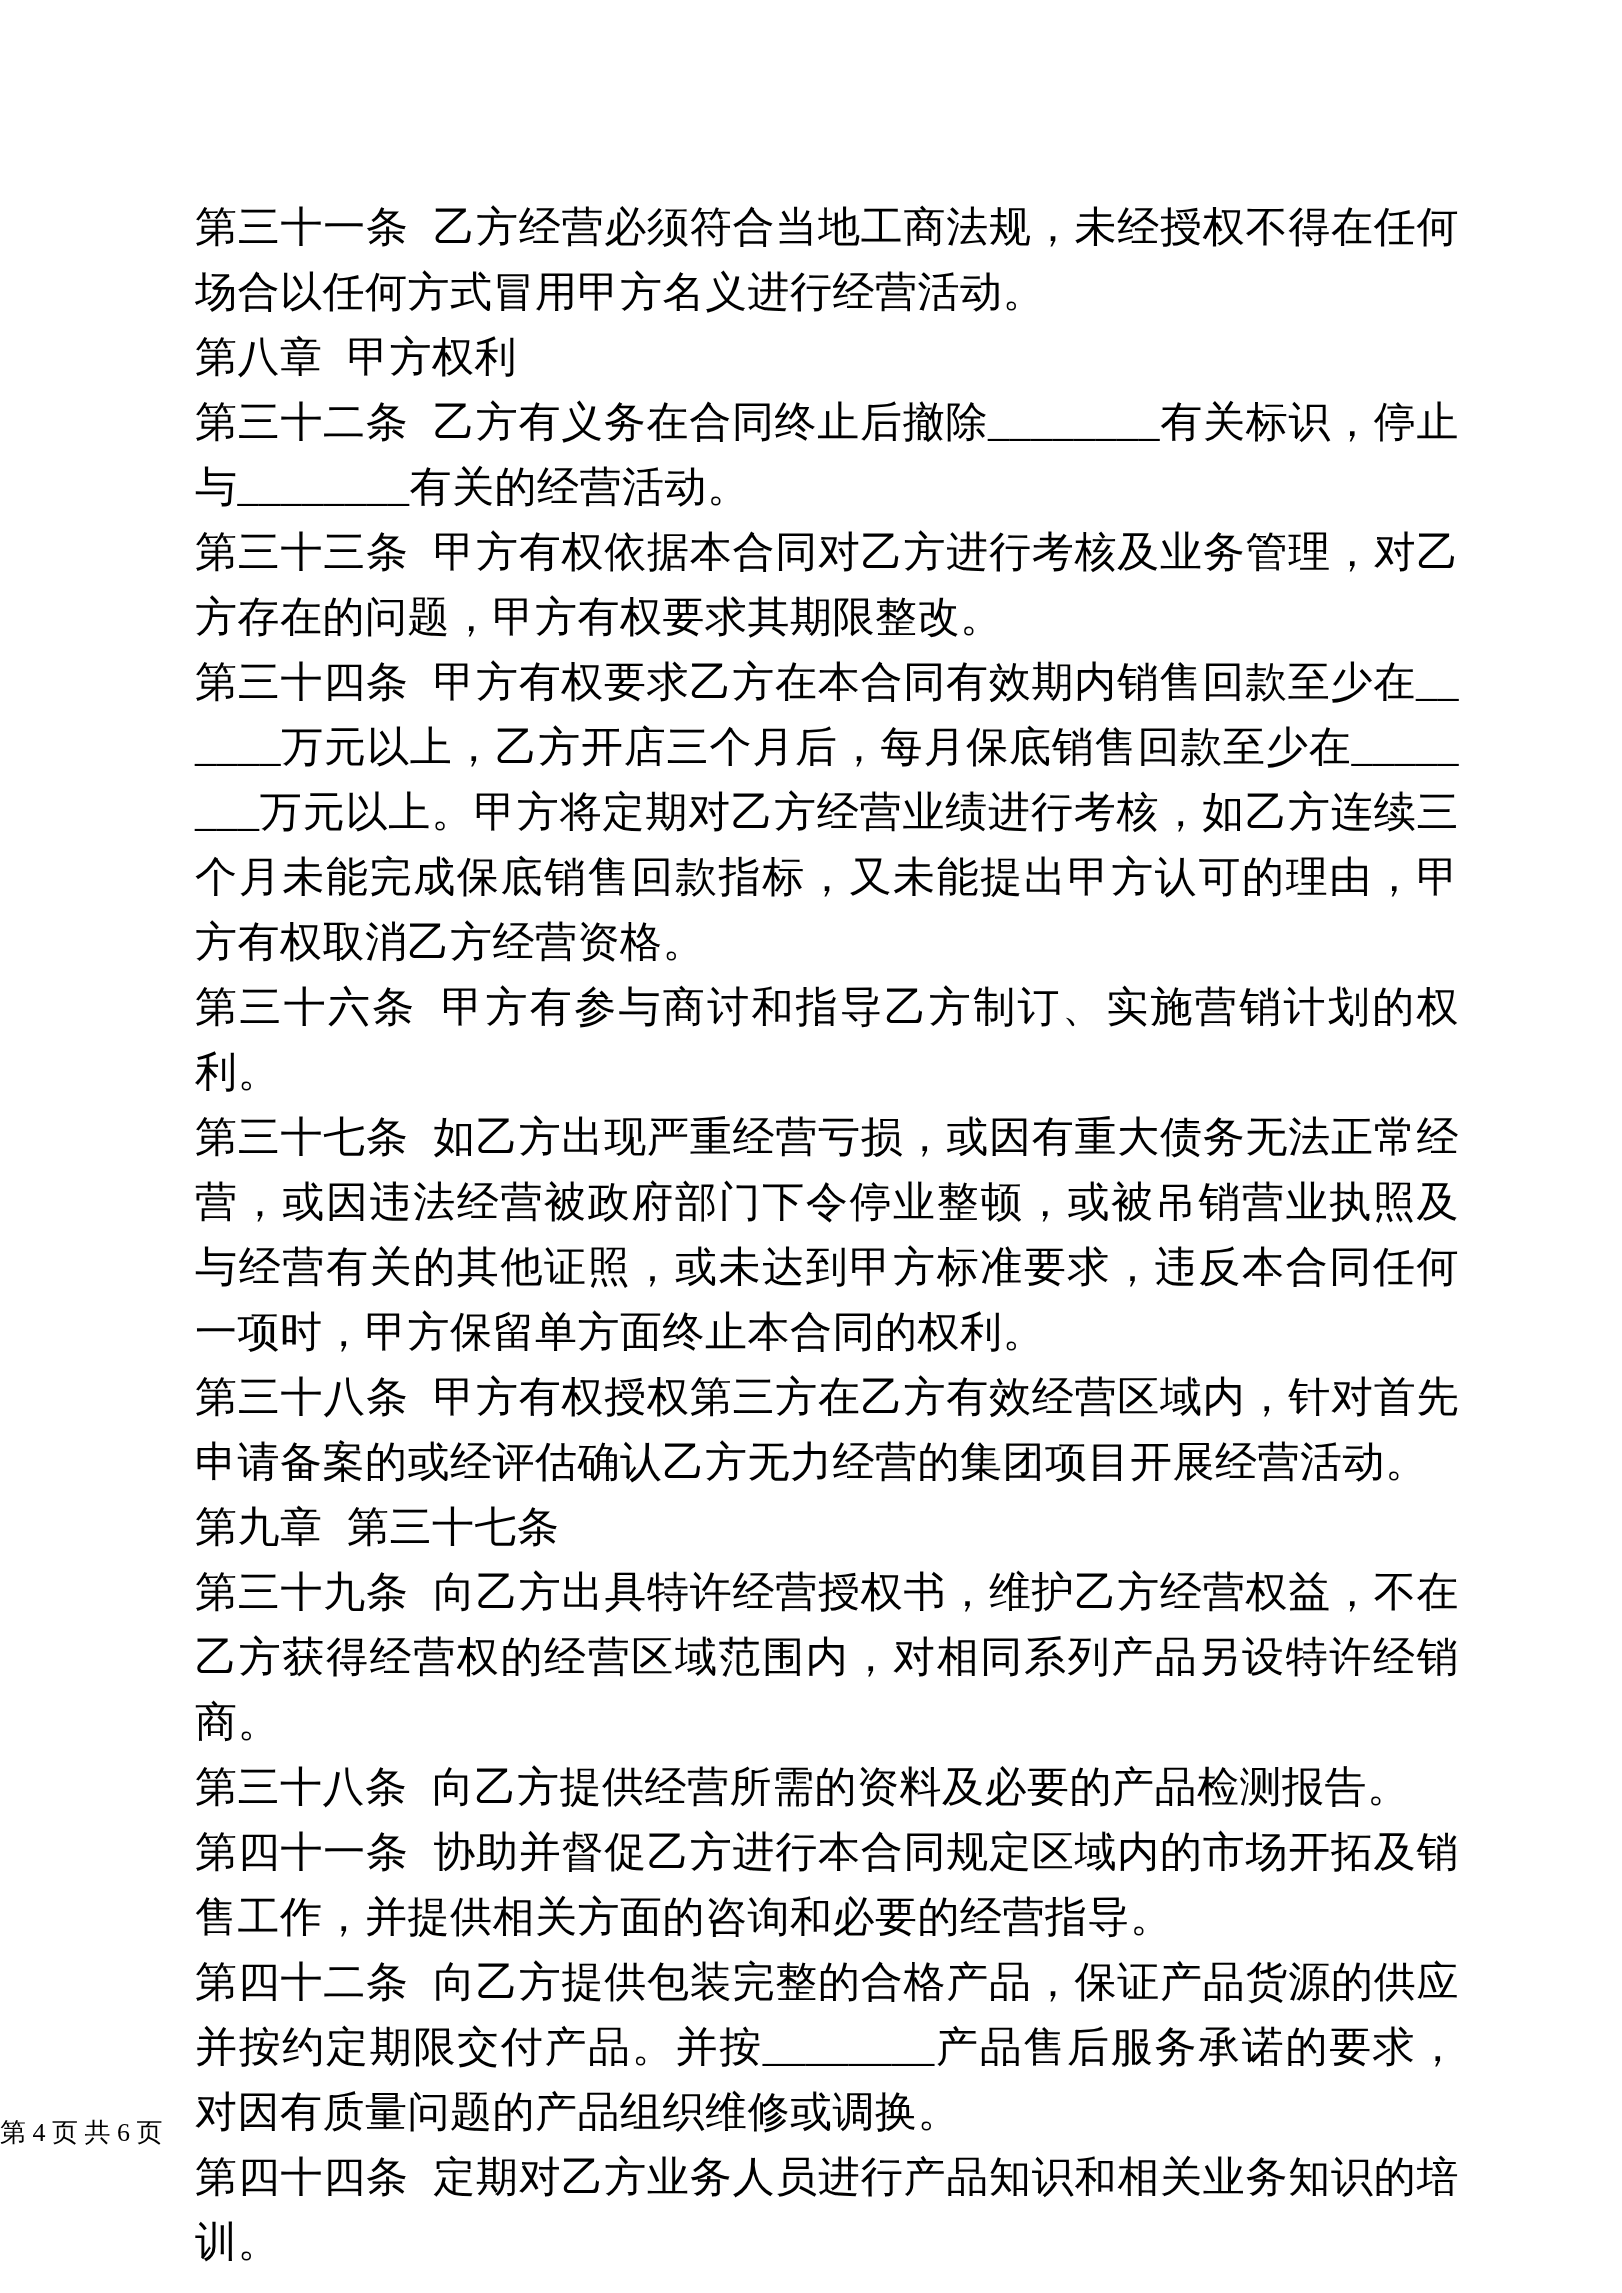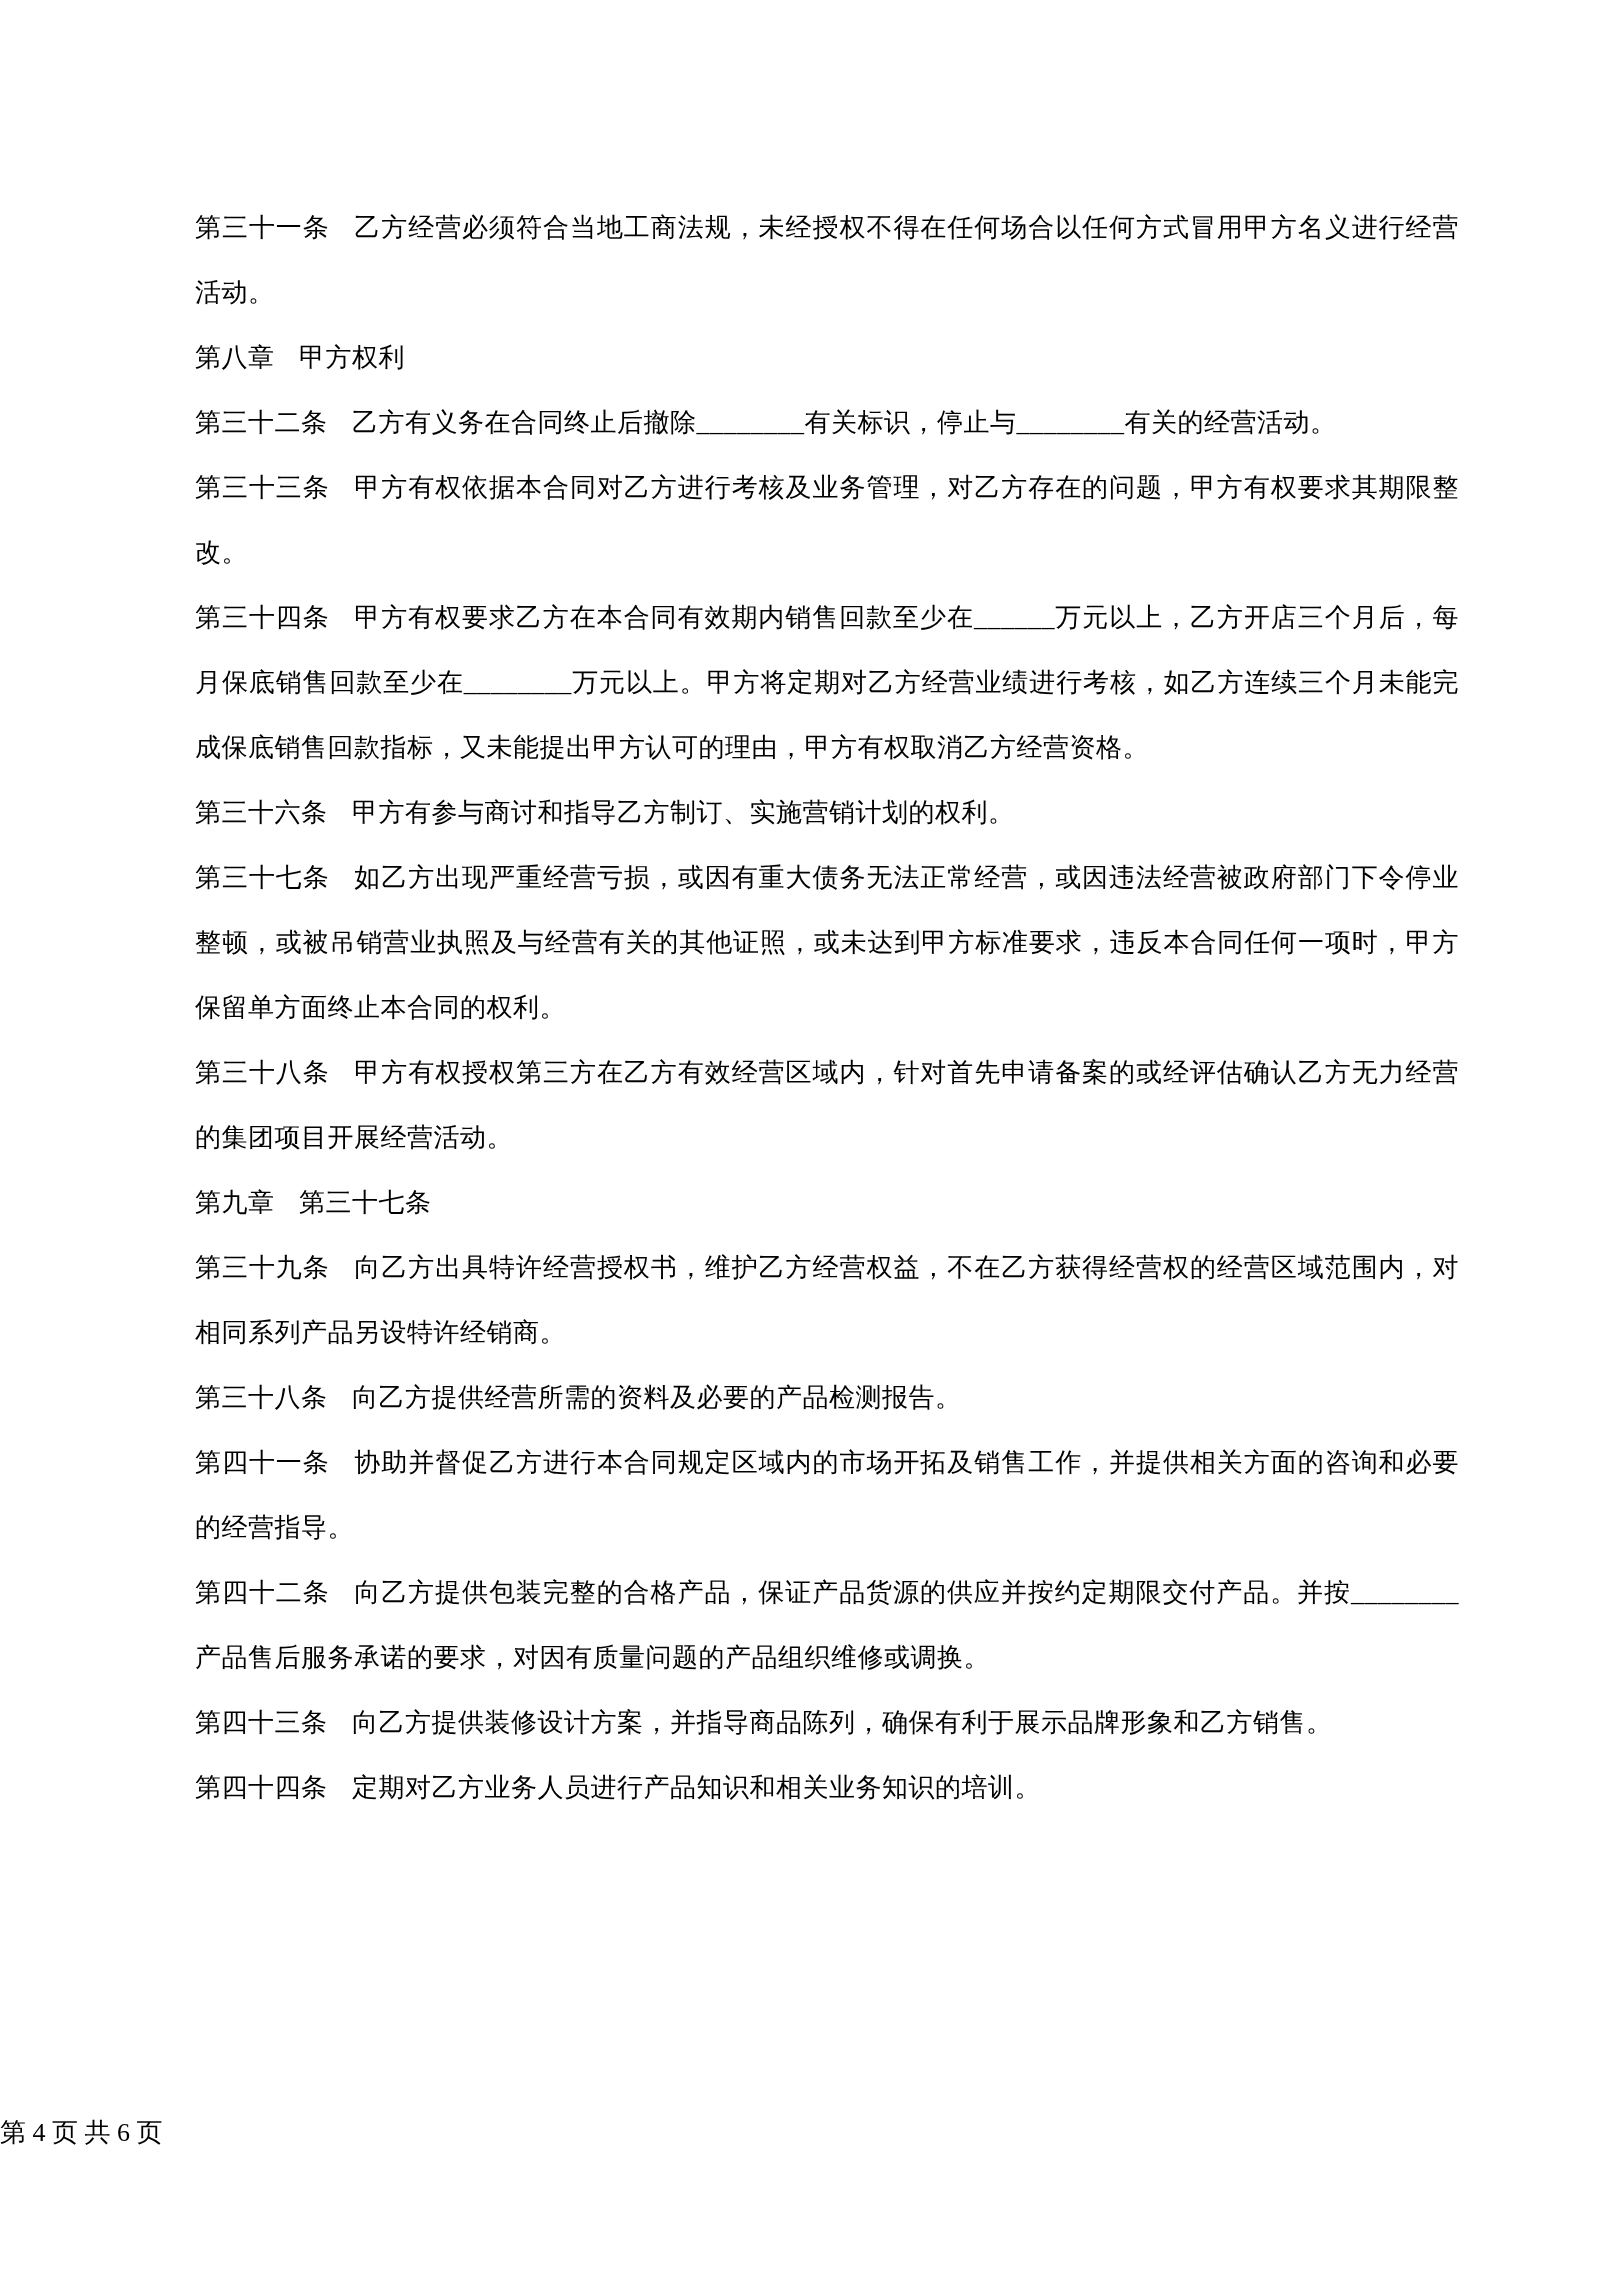--- a/index.html
+++ b/index.html
@@ -18,21 +18,21 @@
   }
   .doc-body {
     position: absolute;
     left: 195px;
     right: 164px;
     top: 195px;
   }
   p.para {
     margin: 0;
     padding: 0;
-    font-size: 26px;
+    font-size: 42px;
     line-height: 65px;
     text-align: justify;
     text-align-last: left;
     letter-spacing: 0.5px;
     word-break: break-all;
   }
   p.para .label {
     padding-right: 24.5px;
     white-space: nowrap;
   }
@@ -58,18 +58,17 @@
       <p class="para"><span class="label">第三十三条</span><span>甲方有权依据本合同对乙方进行考核及业务管理，对乙方存在的问题，甲方有权要求其期限整改。</span></p>
       <p class="para"><span class="label">第三十四条</span><span>甲方有权要求乙方在本合同有效期内销售回款至少在______万元以上，乙方开店三个月后，每月保底销售回款至少在________万元以上。甲方将定期对乙方经营业绩进行考核，如乙方连续三个月未能完成保底销售回款指标，又未能提出甲方认可的理由，甲方有权取消乙方经营资格。</span></p>
       <p class="para"><span class="label">第三十六条</span><span>甲方有参与商讨和指导乙方制订、实施营销计划的权利。</span></p>
       <p class="para"><span class="label">第三十七条</span><span>如乙方出现严重经营亏损，或因有重大债务无法正常经营，或因违法经营被政府部门下令停业整顿，或被吊销营业执照及与经营有关的其他证照，或未达到甲方标准要求，违反本合同任何一项时，甲方保留单方面终止本合同的权利。</span></p>
       <p class="para"><span class="label">第三十八条</span><span>甲方有权授权第三方在乙方有效经营区域内，针对首先申请备案的或经评估确认乙方无力经营的集团项目开展经营活动。</span></p>
       <p class="para chapter"><span class="label">第九章</span><span>第三十七条</span></p>
       <p class="para"><span class="label">第三十九条</span><span>向乙方出具特许经营授权书，维护乙方经营权益，不在乙方获得经营权的经营区域范围内，对相同系列产品另设特许经销商。</span></p>
       <p class="para"><span class="label">第三十八条</span><span>向乙方提供经营所需的资料及必要的产品检测报告。</span></p>
       <p class="para"><span class="label">第四十一条</span><span>协助并督促乙方进行本合同规定区域内的市场开拓及销售工作，并提供相关方面的咨询和必要的经营指导。</span></p>
       <p class="para"><span class="label">第四十二条</span><span>向乙方提供包装完整的合格产品，保证产品货源的供应并按约定期限交付产品。并按________产品售后服务承诺的要求，对因有质量问题的产品组织维修或调换。</span></p>
-      <p class="para"><span class="label">第四十三条</span><span>向乙方提供装修设计方案，并指导商品陈列，确保有利于展示品牌形象和乙方销售。</span></p>
       <p class="para"><span class="label">第四十四条</span><span>定期对乙方业务人员进行产品知识和相关业务知识的培训。</span></p>
     </div>
   <div class="footer">第 4 页 共 6 页</div>
 </div>
 
 
 </body></html>

